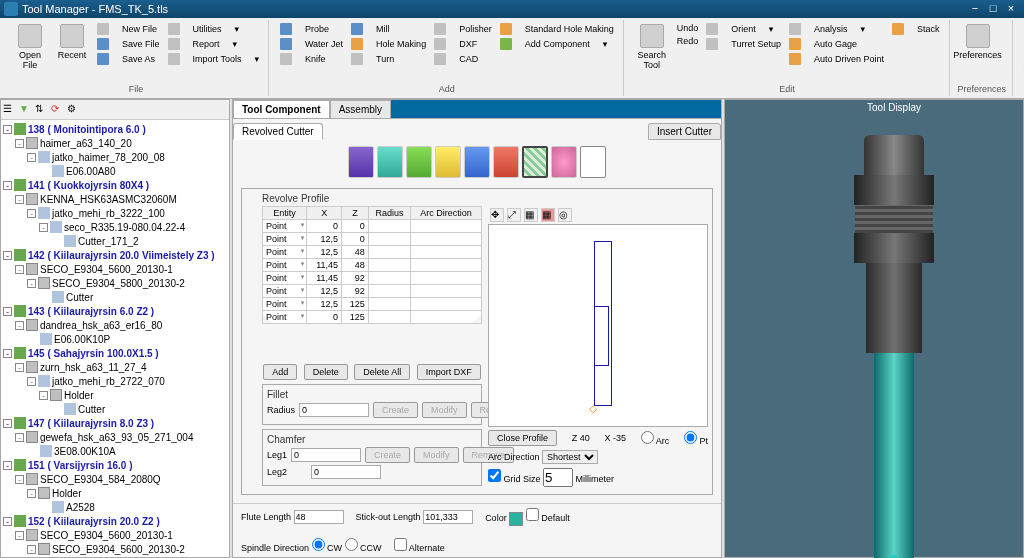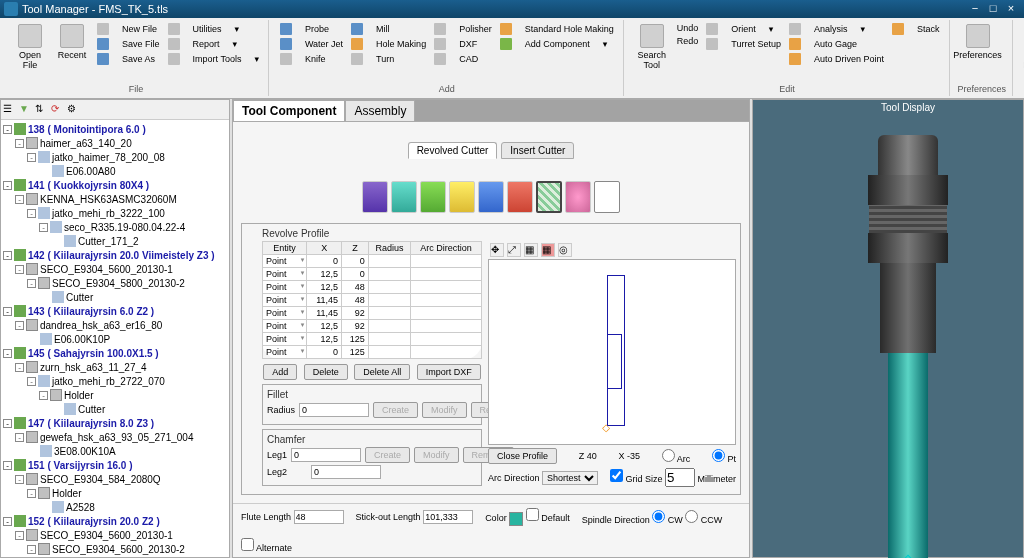--- a/index.html
+++ b/index.html
@@ -28,24 +28,24 @@
 .tree-toolbar .tb-btn { width: 14px; height: 14px; cursor: pointer; }
 .tree { flex: 1; overflow-y: auto; padding: 2px; font-size: 10px; }
 .tree-item { padding: 1px 0; white-space: nowrap; display: flex; align-items: center; gap: 2px; cursor: pointer; }
 .tree-item.bold { color: #1a1aa8; font-weight: bold; }
 .tree-item .exp { width: 9px; height: 9px; border: 1px solid #888; text-align: center; line-height: 7px; font-size: 8px; color: #555; }
 .tree-item .tico { width: 12px; height: 12px; }
 .tree-item .tico.funnel { background: #6aa84f; }
 .tree-item .tico.box { background: #c0c0c0; border: 1px solid #888; }
 .tree-item .tico.cyl { background: #b0c4de; }
 .center-pane { flex: 1; background: #f5f5f5; border: 1px solid #aaa; margin: 0 2px; display: flex; flex-direction: column; overflow: hidden; }
-.tabs { display: flex; background: #a3a3a3; border-bottom: 1px solid #aaa; font-size: 12px; align-items: center; }
+.tabs { display: flex; background: #0369a1; border-bottom: 1px solid #aaa; font-size: 10px; align-items: center; }
 .tab { padding: 3px 8px; border: 1px solid #aaa; border-bottom: none; cursor: pointer; background: #e8e8e8; }
 .tab.active { background: #fff; font-weight: bold; }
-.subtabs { display: flex; justify-content: center; padding: 20px 0; gap: 4px; }
+.subtabs { display: flex; justify-content: space-between; padding: 4px 0; gap: 4px; }
 .subtab { padding: 2px 8px; border: 1px solid #aaa; cursor: pointer; background: #e8e8e8; border-radius: 3px 3px 0 0; font-size: 10px; }
 .subtab.active { background: #fff; border-bottom-color: #fff; }
 .tool-icons { display: flex; justify-content: center; gap: 3px; padding: 2px 0 6px; }
 .tool-icon { width: 26px; height: 32px; border: 1px solid #ccc; cursor: pointer; border-radius: 2px; }
 .tool-icon.selected { border: 2px solid #444; }
 .tool-icon.purple { background: linear-gradient(#8866cc,#5533aa); }
 .tool-icon.cyan { background: linear-gradient(#66ddcc,#33aa99); }
 .tool-icon.green { background: linear-gradient(#88dd55,#55aa33); }
 .tool-icon.yellow { background: linear-gradient(#ffee66,#ddbb33); }
 .tool-icon.blue { background: linear-gradient(#6699ee,#3366cc); }
@@ -70,21 +70,21 @@
 .mini-field label { font-size: 9px; width: 40px; }
 .mini-field input { width: 70px; font-size: 9px; border: 1px solid #aaa; padding: 1px 2px; }
 .profile-area { flex: 1; display: flex; flex-direction: column; }
 .profile-toolbar { display: flex; gap: 3px; padding: 2px; }
 .profile-toolbar .ptb { width: 14px; height: 14px; cursor: pointer; border: 1px solid #ccc; background: #f0f0f0; }
 .grid-canvas { flex: 1; background: #fff; border: 1px solid #aaa; position: relative; background-image: radial-gradient(#ccc 0.5px, transparent 0.5px); background-size: 6px 6px; }
 .profile-shape { position: absolute; border: 1px solid #1a1aa8; }
 .profile-footer { display: flex; justify-content: space-between; align-items: center; padding: 3px 0; font-size: 9px; flex-wrap: wrap; gap: 4px; }
 .bottom-params { display: flex; gap: 12px; align-items: center; padding: 4px 8px; border-top: 1px solid #ccc; font-size: 9px; flex-wrap: wrap; }
 .bottom-params input[type=text] { width: 50px; font-size: 9px; border: 1px solid #aaa; padding: 1px; }
-.display-pane { width: 272px; background: #4a6b7c; border: 1px solid #aaa; display: flex; flex-direction: column; padding-left: 40px; }
+.display-pane { width: 300px; background: #4a6b7c; border: 1px solid #aaa; display: flex; flex-direction: column; padding-left: 40px; }
 .display-header { text-align: center; color: #fff; font-size: 10px; padding: 2px; }
 .display-3d { flex: 1; position: relative; }
 .tool-body { position: absolute; left: 50%; transform: translateX(-50%); }
 .shank1 { top: 20px; width: 60px; height: 40px; background: linear-gradient(90deg,#333,#888,#333); border-radius: 6px 6px 0 0; }
 .collar { top: 60px; width: 80px; height: 30px; background: linear-gradient(90deg,#222,#777,#222); }
 .ridges { top: 90px; width: 78px; height: 28px; background: repeating-linear-gradient(0deg,#444 0,#444 3px,#666 3px,#666 6px); }
 .shank2 { top: 118px; width: 80px; height: 30px; background: linear-gradient(90deg,#222,#777,#222); }
 .shank3 { top: 148px; width: 56px; height: 90px; background: linear-gradient(90deg,#2a2a2a,#707070,#2a2a2a); }
 .cutter-cyl { top: 238px; width: 40px; height: 210px; background: linear-gradient(90deg,#0a6b6b,#5ad4c4,#0a6b6b); }
 .axis-marker { position: absolute; width: 12px; height: 12px; border: 1px solid #0cc; background: rgba(0,200,200,0.2); transform: rotate(45deg); }

